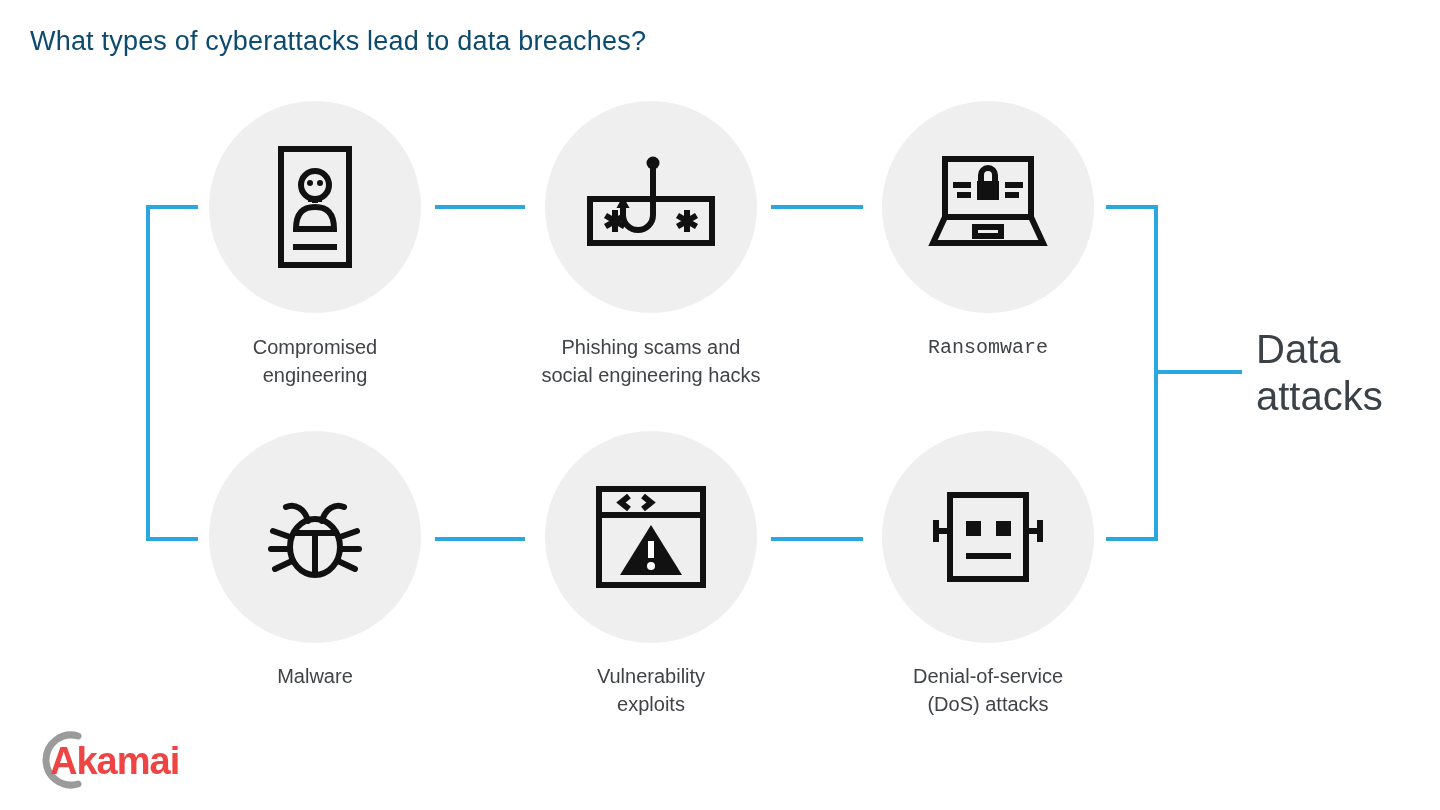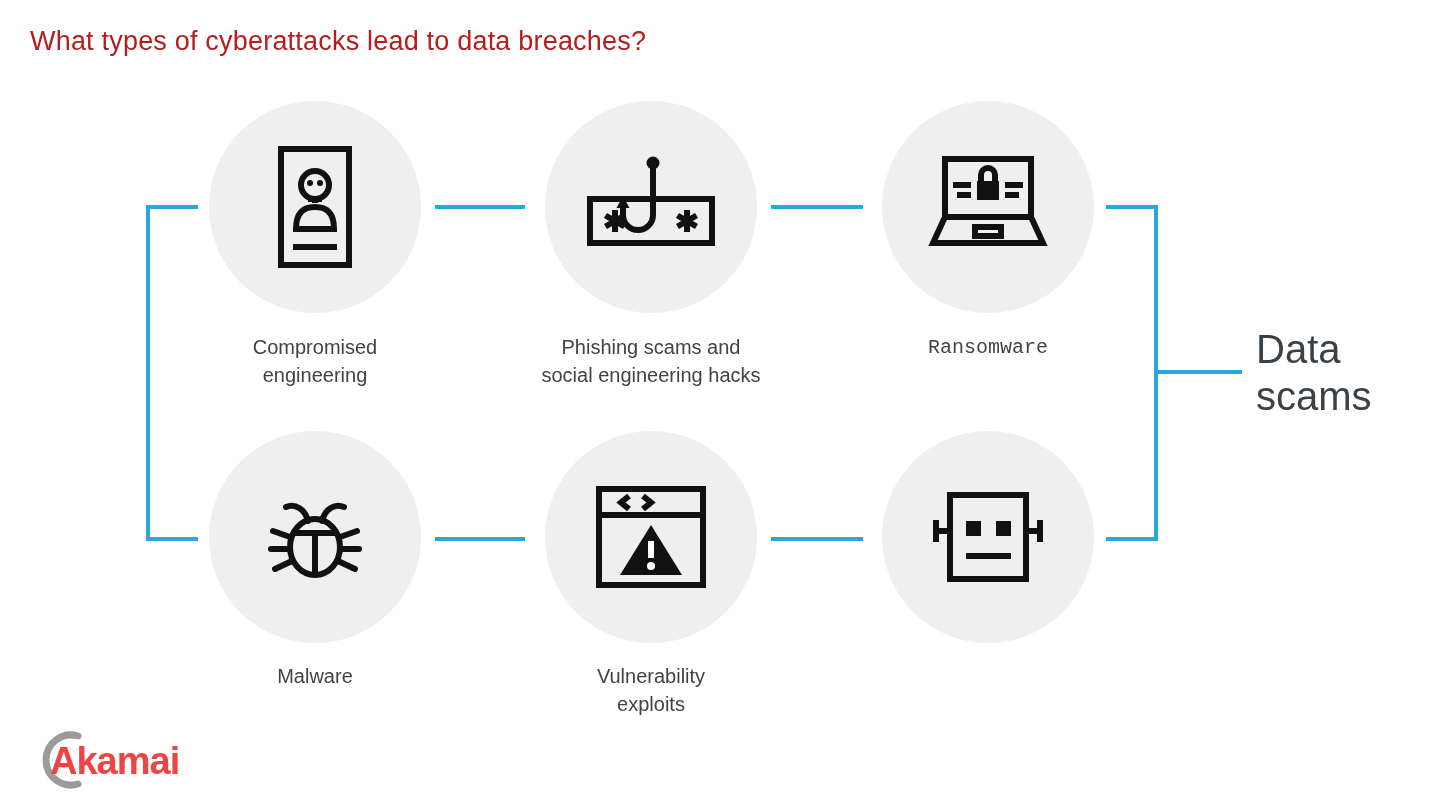--- a/index.html
+++ b/index.html
@@ -2,21 +2,21 @@
 <html><head>
 <meta charset="utf-8">
 <style>
   * { margin:0; padding:0; box-sizing:border-box; }
   body { background:#ffffff; font-family:"Liberation Sans", sans-serif; }
   .canvas {
     position:relative; width:1440px; height:810px; background:#ffffff; overflow:hidden;
   }
   .page-title {
     position:absolute; left:30px; top:26px;
-    font-size:27px; font-weight:500; color:#b91c1c; letter-spacing:0.2px;
+    font-size:27px; font-weight:500; color:#0c4a6e; letter-spacing:0.2px;
   }
   .node {
     position:absolute; width:212px; height:212px; border-radius:50%;
     background:#efeff0; display:flex; align-items:center; justify-content:center;
   }
   .node .icon { display:flex; align-items:center; justify-content:center; }
   .node svg { display:block; }
   .node-label {
     position:absolute; text-align:center; font-size:20px; line-height:1.38;
     color:#404347;
@@ -137,22 +137,23 @@
       <svg width="116" height="104" viewBox="0 0 116 104">
         <rect class="ic" x="20" y="10" width="76" height="84" stroke-width="7"></rect>
         <path class="ic" d="M6,46 H20 M6,35 V57" stroke-width="6"></path>
         <path class="ic" d="M96,46 H110 M110,35 V57" stroke-width="6"></path>
         <rect class="ic-fill" x="36" y="36" width="15" height="15"></rect>
         <rect class="ic-fill" x="66" y="36" width="15" height="15"></rect>
         <path class="ic" d="M36,71 H81" stroke-width="7"></path>
       </svg>
     </span>
   </div>
+  <div class="node-label" style="left:893px;top:663px;width:190px;">Denial-of-service (DoS) attacks</div>
 
-  <div class="result-label">Data scams</div>
+  <div class="result-label">Data attacks</div>
 
   <div class="brand">
     <svg width="70" height="68" viewBox="0 0 70 68">
       <path d="M50,10 A25,25 0 1 0 50,58" fill="none" stroke="#9b9b9b" stroke-width="7" stroke-linecap="round"></path>
     </svg>
     <span class="brand-word">Akamai</span>
   </div>
 
 </div>
 

